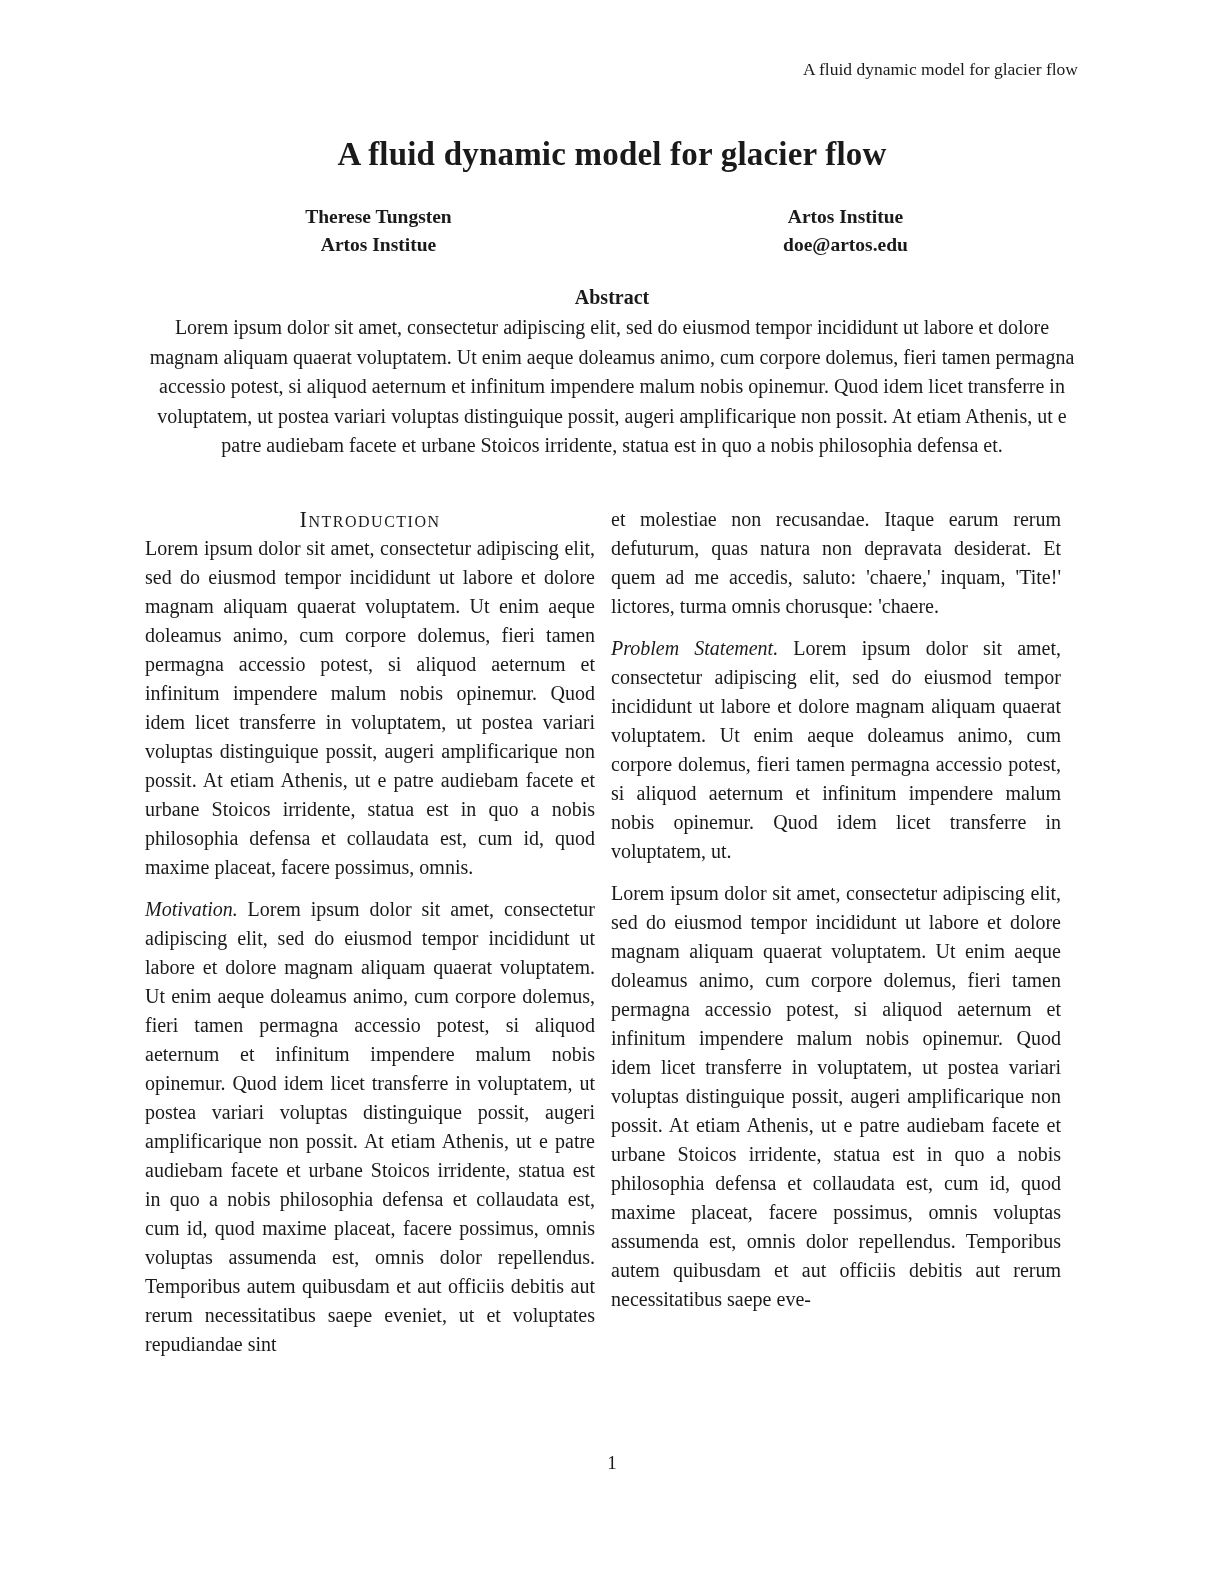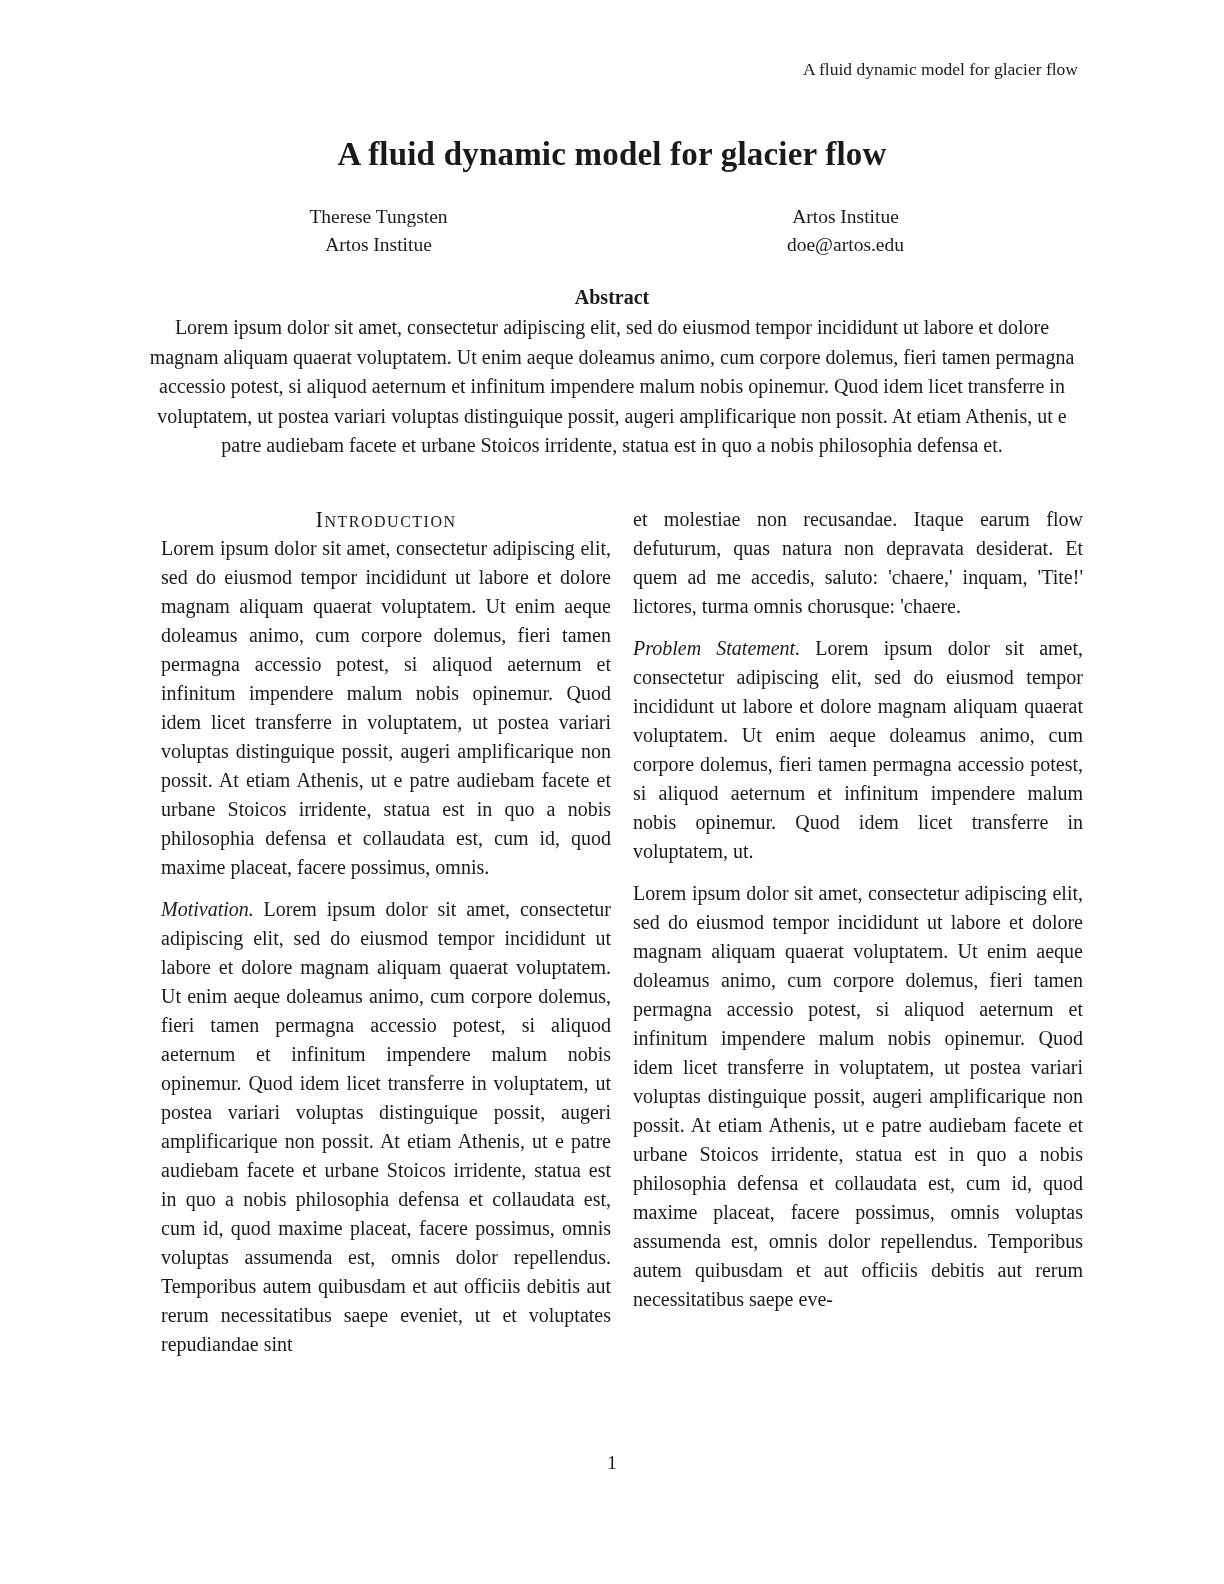--- a/index.html
+++ b/index.html
@@ -30,20 +30,21 @@
   .paper-title {
     margin: 136px 0 0 0;
     text-align: center;
     font-size: 33px;
     font-weight: bold;
     letter-spacing: 0.2px;
   }
   .authors {
     display: flex;
     margin-top: 30px;
+    font-weight: bold;
   }
   .author {
     width: 50%;
     text-align: center;
     font-size: 19.5px;
     line-height: 28px;
   }
   .abstract-heading {
     margin-top: 27px;
     text-align: center;
@@ -52,23 +53,22 @@
   }
   .abstract-text {
     margin: 4px auto 0 auto;
     width: 934px;
     text-align: center;
     font-size: 20px;
     line-height: 29.5px;
   }
   .columns {
     display: flex;
-    gap: 22px;
+    gap: 16px;
     margin-top: 44px;
-    margin-left: 16px;
   }
   .column {
     width: 450px;
     flex: 0 0 450px;
   }
   .section-heading {
     margin: 0;
     text-align: center;
     font-size: 22.5px;
     font-weight: normal;
@@ -121,21 +121,21 @@
 
   <div class="columns">
 
     <div class="column">
       <h2 class="section-heading">Introduction</h2>
       <p class="para">Lorem ipsum dolor sit amet, consectetur adipiscing elit, sed do eiusmod tempor incididunt ut labore et dolore magnam aliquam quaerat voluptatem. Ut enim aeque doleamus animo, cum corpore dolemus, fieri tamen permagna accessio potest, si aliquod aeternum et infinitum impendere malum nobis opinemur. Quod idem licet transferre in voluptatem, ut postea variari voluptas distinguique possit, augeri amplificarique non possit. At etiam Athenis, ut e patre audiebam facete et urbane Stoicos irridente, statua est in quo a nobis philosophia defensa et collaudata est, cum id, quod maxime placeat, facere possimus, omnis.</p>
       <p class="para"><span class="runin">Motivation.</span> <span>Lorem ipsum dolor sit amet, consectetur adipiscing elit, sed do eiusmod tempor incididunt ut labore et dolore magnam aliquam quaerat voluptatem. Ut enim aeque doleamus animo, cum corpore dolemus, fieri tamen permagna accessio potest, si aliquod aeternum et infinitum impendere malum nobis opinemur. Quod idem licet transferre in voluptatem, ut postea variari voluptas distinguique possit, augeri amplificarique non possit. At etiam Athenis, ut e patre audiebam facete et urbane Stoicos irridente, statua est in quo a nobis philosophia defensa et collaudata est, cum id, quod maxime placeat, facere possimus, omnis voluptas assumenda est, omnis dolor repellendus. Temporibus autem quibusdam et aut officiis debitis aut rerum necessitatibus saepe eveniet, ut et voluptates repudiandae sint</span></p>
     </div>
 
     <div class="column">
-      <p class="para">et molestiae non recusandae. Itaque earum flow defuturum, quas natura non depravata desiderat. Et quem ad me accedis, saluto: 'chaere,' inquam, 'Tite!' lictores, turma omnis chorusque: 'chaere.</p>
+      <p class="para">et molestiae non recusandae. Itaque earum rerum defuturum, quas natura non depravata desiderat. Et quem ad me accedis, saluto: 'chaere,' inquam, 'Tite!' lictores, turma omnis chorusque: 'chaere.</p>
       <p class="para"><span class="runin">Problem Statement.</span> <span>Lorem ipsum dolor sit amet, consectetur adipiscing elit, sed do eiusmod tempor incididunt ut labore et dolore magnam aliquam quaerat voluptatem. Ut enim aeque doleamus animo, cum corpore dolemus, fieri tamen permagna accessio potest, si aliquod aeternum et infinitum impendere malum nobis opinemur. Quod idem licet transferre in voluptatem, ut.</span></p>
       <p class="para">Lorem ipsum dolor sit amet, consectetur adipiscing elit, sed do eiusmod tempor incididunt ut labore et dolore magnam aliquam quaerat voluptatem. Ut enim aeque doleamus animo, cum corpore dolemus, fieri tamen permagna accessio potest, si aliquod aeternum et infinitum impendere malum nobis opinemur. Quod idem licet transferre in voluptatem, ut postea variari voluptas distinguique possit, augeri amplificarique non possit. At etiam Athenis, ut e patre audiebam facete et urbane Stoicos irridente, statua est in quo a nobis philosophia defensa et collaudata est, cum id, quod maxime placeat, facere possimus, omnis voluptas assumenda est, omnis dolor repellendus. Temporibus autem quibusdam et aut officiis debitis aut rerum necessitatibus saepe eve-</p>
     </div>
 
   </div>
 
   <div class="page-number">1</div>
 
 </div>
 

